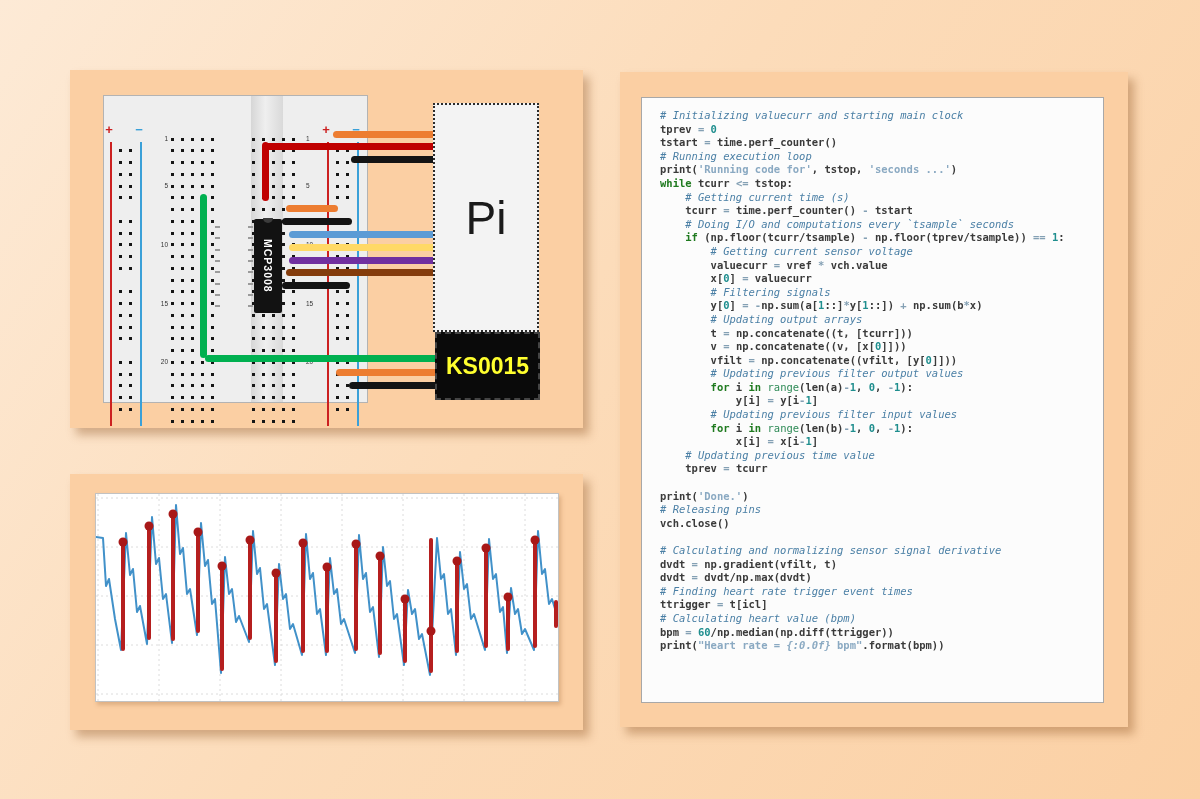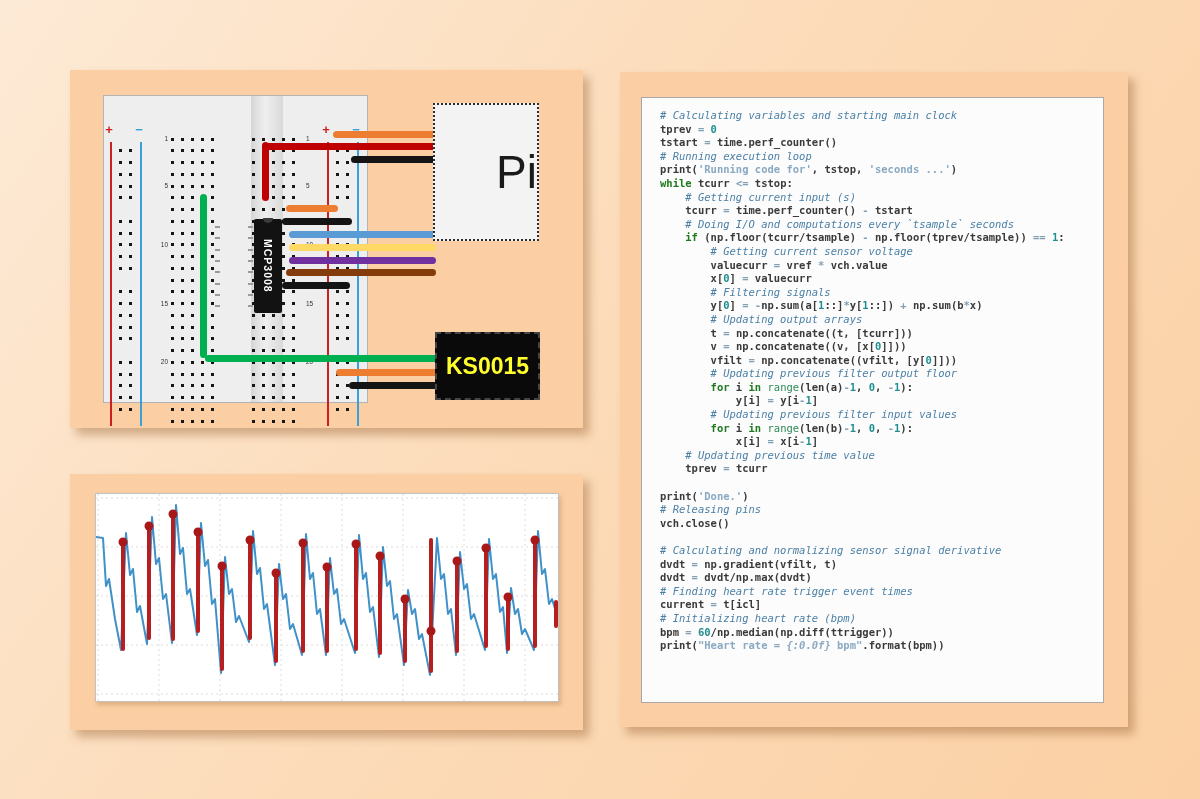--- a/index.html
+++ b/index.html
@@ -27,23 +27,23 @@
   .rownum.left{text-align:right;}
   .rownum.right{text-align:left;}
   .wire{position:absolute;border-radius:4px;}
   .chip{position:absolute;left:150px;top:123px;width:28px;height:94px;background:#121212;
         border-radius:2px;z-index:4;display:flex;align-items:center;justify-content:center;}
   .chip-notch{position:absolute;top:-1px;left:50%;transform:translateX(-50%);
         width:10px;height:5px;background:#3c3c3c;border-radius:0 0 6px 6px;}
   .chip-label{writing-mode:vertical-rl;text-orientation:mixed;color:#fff;
         font-size:10.5px;font-weight:bold;letter-spacing:1px;}
   .pin{position:absolute;width:5px;height:2px;background:#9b9b9b;z-index:3;}
-  .pi-box{position:absolute;left:363px;top:33px;width:106px;height:138px;background:#f3f3f3;
+  .pi-box{position:absolute;left:363px;top:33px;width:106px;height:229px;background:#f3f3f3;
         border:2px dotted #2b2b2b;box-sizing:border-box;z-index:6;
-        display:flex;align-items:center;justify-content:flex-end;}
+        display:flex;align-items:center;justify-content:center;}
   .pi-label{font-size:46px;color:#1a1a1a;}
   .sensor-box{position:absolute;left:365px;top:262px;width:105px;height:68px;background:#0a0a0a;
         border:2px dashed #444;box-sizing:border-box;z-index:6;
         display:flex;align-items:center;justify-content:center;}
   .sensor-label{font-size:23px;font-weight:bold;color:#ffff2e;}
 
   
   .chart-box{position:absolute;left:25px;top:19px;width:462px;height:207px;background:#fff;
         border:1px solid #c2c2c2;box-shadow:2px 3px 4px rgba(140,80,30,.25);}
   .chart-box svg{display:block;}
@@ -521,57 +521,57 @@
           <line x1="439" y1="46" x2="439" y2="152" stroke="#b51f1f" stroke-width="4" stroke-linecap="round"></line>
           <circle cx="439" cy="46" r="4.5" fill="#a81818"></circle>
           <line x1="460" y1="108" x2="460" y2="132" stroke="#b51f1f" stroke-width="4" stroke-linecap="round"></line>
         </svg>
     </div>
   </div>
 
   <div class="panel panel-code">
     <div class="code-box">
       <div id="code-lines">
-          <div class="code-line"><span class="tok-c"># Calculating variables and starting main clock</span></div>
+          <div class="code-line"><span class="tok-c"># Initializing valuecurr and starting main clock</span></div>
           <div class="code-line"><span class="tok-t">tprev </span><span class="tok-o">= </span><span class="tok-n">0</span></div>
           <div class="code-line"><span class="tok-t">tstart </span><span class="tok-o">= </span><span class="tok-t">time.perf_counter()</span></div>
           <div class="code-line"><span class="tok-c"># Running execution loop</span></div>
           <div class="code-line"><span class="tok-t">print(</span><span class="tok-s">'Running code for'</span><span class="tok-t">, tstop, </span><span class="tok-s">'seconds ...'</span><span class="tok-t">)</span></div>
           <div class="code-line"><span class="tok-k">while</span><span class="tok-t"> tcurr </span><span class="tok-o">&lt;= </span><span class="tok-t">tstop:</span></div>
-          <div class="code-line"><span class="tok-c">    # Getting current input (s)</span></div>
+          <div class="code-line"><span class="tok-c">    # Getting current time (s)</span></div>
           <div class="code-line"><span class="tok-t">    tcurr </span><span class="tok-o">= </span><span class="tok-t">time.perf_counter() </span><span class="tok-o">- </span><span class="tok-t">tstart</span></div>
           <div class="code-line"><span class="tok-c">    # Doing I/O and computations every `tsample` seconds</span></div>
           <div class="code-line"><span class="tok-t">    </span><span class="tok-k">if</span><span class="tok-t"> (np.floor(tcurr/tsample) </span><span class="tok-o">- </span><span class="tok-t">np.floor(tprev/tsample)) </span><span class="tok-o">== </span><span class="tok-n">1</span><span class="tok-t">:</span></div>
           <div class="code-line"><span class="tok-c">        # Getting current sensor voltage</span></div>
           <div class="code-line"><span class="tok-t">        valuecurr </span><span class="tok-o">= </span><span class="tok-t">vref </span><span class="tok-o">* </span><span class="tok-t">vch.value</span></div>
           <div class="code-line"><span class="tok-t">        x[</span><span class="tok-n">0</span><span class="tok-t">] </span><span class="tok-o">= </span><span class="tok-t">valuecurr</span></div>
           <div class="code-line"><span class="tok-c">        # Filtering signals</span></div>
           <div class="code-line"><span class="tok-t">        y[</span><span class="tok-n">0</span><span class="tok-t">] </span><span class="tok-o">= -</span><span class="tok-t">np.sum(a[</span><span class="tok-n">1</span><span class="tok-t">::]</span><span class="tok-o">*</span><span class="tok-t">y[</span><span class="tok-n">1</span><span class="tok-t">::]) </span><span class="tok-o">+ </span><span class="tok-t">np.sum(b</span><span class="tok-o">*</span><span class="tok-t">x)</span></div>
           <div class="code-line"><span class="tok-c">        # Updating output arrays</span></div>
           <div class="code-line"><span class="tok-t">        t </span><span class="tok-o">= </span><span class="tok-t">np.concatenate((t, [tcurr]))</span></div>
           <div class="code-line"><span class="tok-t">        v </span><span class="tok-o">= </span><span class="tok-t">np.concatenate((v, [x[</span><span class="tok-n">0</span><span class="tok-t">]]))</span></div>
           <div class="code-line"><span class="tok-t">        vfilt </span><span class="tok-o">= </span><span class="tok-t">np.concatenate((vfilt, [y[</span><span class="tok-n">0</span><span class="tok-t">]]))</span></div>
-          <div class="code-line"><span class="tok-c">        # Updating previous filter output floor</span></div>
+          <div class="code-line"><span class="tok-c">        # Updating previous filter output values</span></div>
           <div class="code-line"><span class="tok-t">        </span><span class="tok-k">for</span><span class="tok-t"> i </span><span class="tok-k">in</span><span class="tok-t"> </span><span class="tok-b">range</span><span class="tok-t">(len(a)</span><span class="tok-o">-</span><span class="tok-n">1</span><span class="tok-t">, </span><span class="tok-n">0</span><span class="tok-t">, </span><span class="tok-o">-</span><span class="tok-n">1</span><span class="tok-t">):</span></div>
           <div class="code-line"><span class="tok-t">            y[i] </span><span class="tok-o">= </span><span class="tok-t">y[i</span><span class="tok-o">-</span><span class="tok-n">1</span><span class="tok-t">]</span></div>
           <div class="code-line"><span class="tok-c">        # Updating previous filter input values</span></div>
           <div class="code-line"><span class="tok-t">        </span><span class="tok-k">for</span><span class="tok-t"> i </span><span class="tok-k">in</span><span class="tok-t"> </span><span class="tok-b">range</span><span class="tok-t">(len(b)</span><span class="tok-o">-</span><span class="tok-n">1</span><span class="tok-t">, </span><span class="tok-n">0</span><span class="tok-t">, </span><span class="tok-o">-</span><span class="tok-n">1</span><span class="tok-t">):</span></div>
           <div class="code-line"><span class="tok-t">            x[i] </span><span class="tok-o">= </span><span class="tok-t">x[i</span><span class="tok-o">-</span><span class="tok-n">1</span><span class="tok-t">]</span></div>
           <div class="code-line"><span class="tok-c">    # Updating previous time value</span></div>
           <div class="code-line"><span class="tok-t">    tprev </span><span class="tok-o">= </span><span class="tok-t">tcurr</span></div>
           <div class="code-line"></div>
           <div class="code-line"><span class="tok-t">print(</span><span class="tok-s">'Done.'</span><span class="tok-t">)</span></div>
           <div class="code-line"><span class="tok-c"># Releasing pins</span></div>
           <div class="code-line"><span class="tok-t">vch.close()</span></div>
           <div class="code-line"></div>
           <div class="code-line"><span class="tok-c"># Calculating and normalizing sensor signal derivative</span></div>
           <div class="code-line"><span class="tok-t">dvdt </span><span class="tok-o">= </span><span class="tok-t">np.gradient(vfilt, t)</span></div>
           <div class="code-line"><span class="tok-t">dvdt </span><span class="tok-o">= </span><span class="tok-t">dvdt/np.max(dvdt)</span></div>
           <div class="code-line"><span class="tok-c"># Finding heart rate trigger event times</span></div>
-          <div class="code-line"><span class="tok-t">current </span><span class="tok-o">= </span><span class="tok-t">t[icl]</span></div>
-          <div class="code-line"><span class="tok-c"># Initializing heart rate (bpm)</span></div>
+          <div class="code-line"><span class="tok-t">ttrigger </span><span class="tok-o">= </span><span class="tok-t">t[icl]</span></div>
+          <div class="code-line"><span class="tok-c"># Calculating heart value (bpm)</span></div>
           <div class="code-line"><span class="tok-t">bpm </span><span class="tok-o">= </span><span class="tok-n">60</span><span class="tok-t">/np.median(np.diff(ttrigger))</span></div>
           <div class="code-line"><span class="tok-t">print(</span><span class="tok-s">"Heart rate = </span><span class="tok-si">{:0.0f}</span><span class="tok-s"> bpm"</span><span class="tok-t">.format(bpm))</span></div>
         </div>
     </div>
   </div>
 
 </div>
 
 </body></html>

